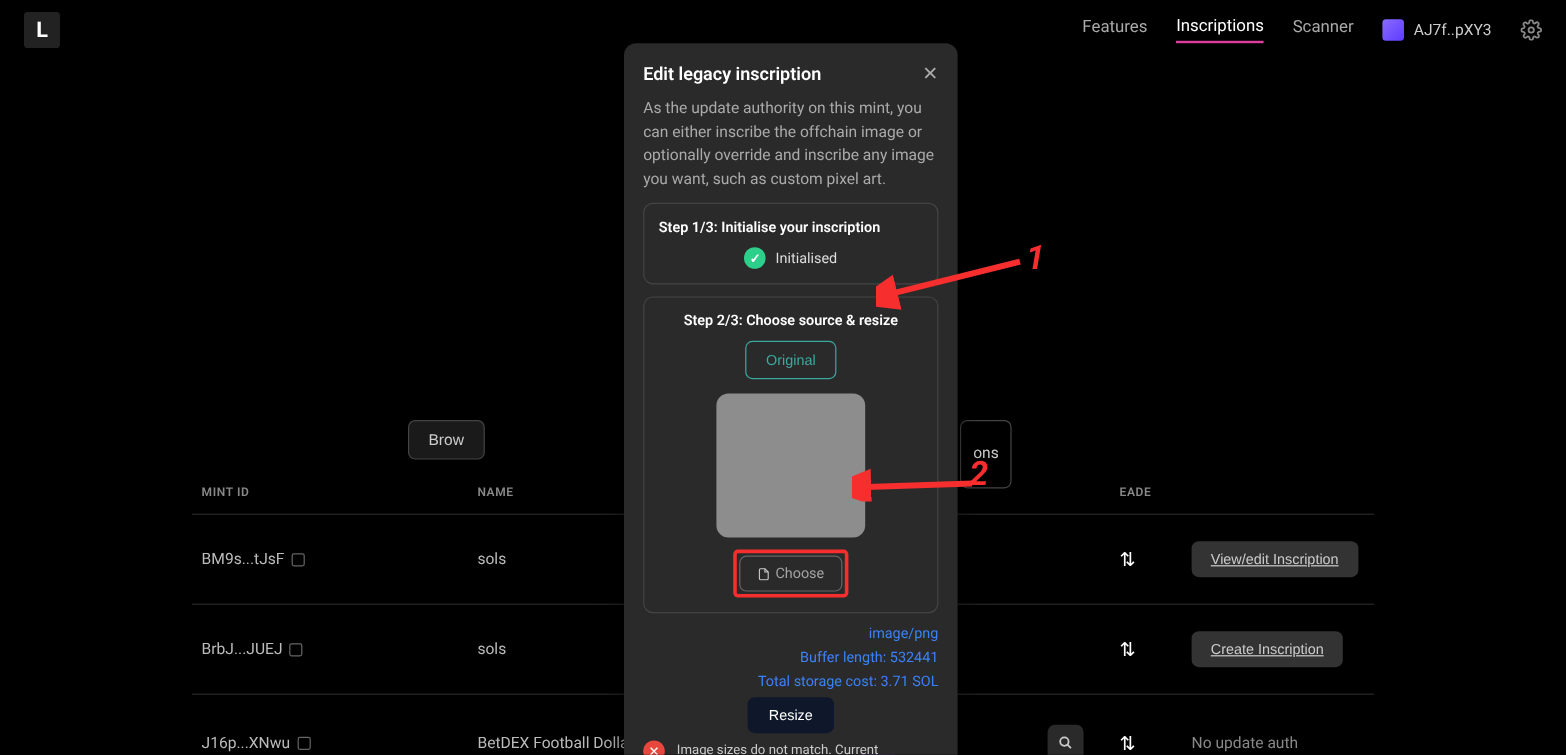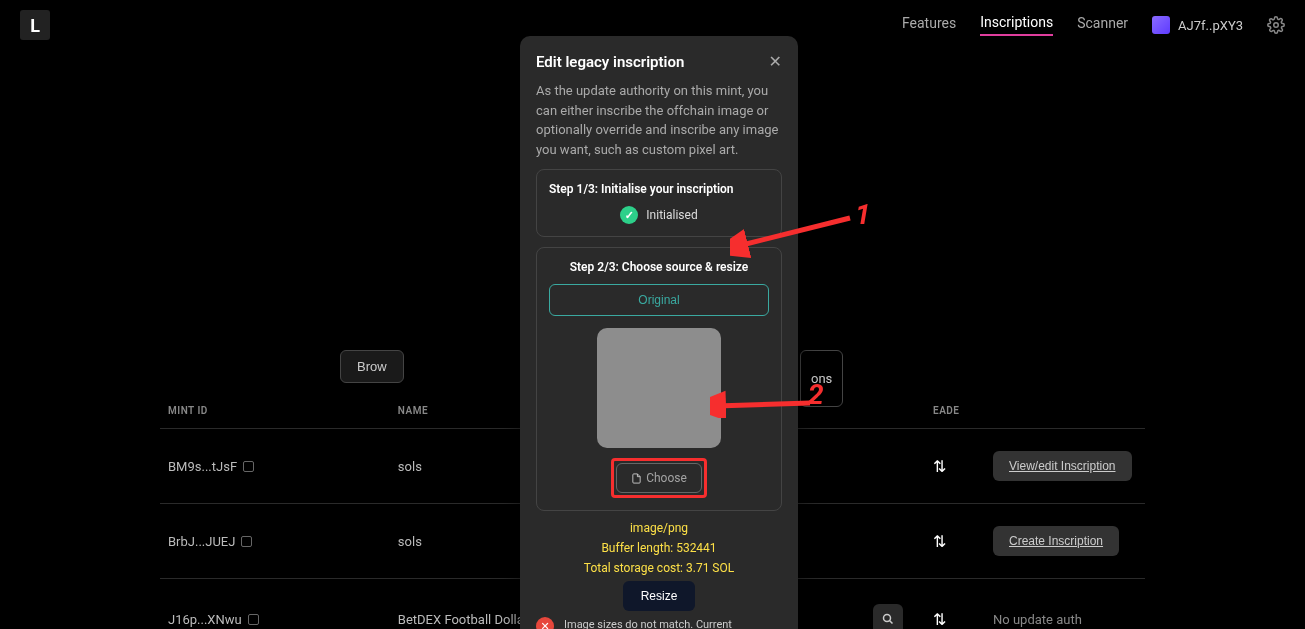--- a/index.html
+++ b/index.html
@@ -209,21 +209,20 @@
     width: 18px; height: 18px; background: #2dd08a;
     border-radius: 50%; display: flex; align-items: center; justify-content: center;
     color: #0a3; font-size: 11px; font-weight: bold;
   }
   .check-circle::after { content:'✓'; color:#fff; font-size:11px; }
   .tab-row {
     display: flex;
     justify-content: center;
     gap: 4px;
     margin-bottom: 12px;
-    flex-direction: column;
   }
   .tab-btn {
     padding: 8px 16px;
     border: 1px solid #3aa9a0;
     background: transparent;
     color: #3aa9a0;
     border-radius: 6px;
     font-size: 12px;
     cursor: pointer;
   }
@@ -254,23 +253,23 @@
     font-size: 12px;
     color: #a3a3a3;
     cursor: pointer;
     margin: 0 auto;
     width: fit-content;
   }
   .choose-wrap {
     display:flex; justify-content:center;
   }
   .info-line {
-    text-align: center;
-    font-size: 12px;
-    color: #fde047;
+    text-align: right;
+    font-size: 12px;
+    color: #3b82f6;
     margin: 6px 0;
   }
   .resize-btn {
     background: #0f172a;
     color: #fff;
     border: none;
     padding: 8px 18px;
     border-radius: 6px;
     font-size: 12px;
     cursor: pointer;

